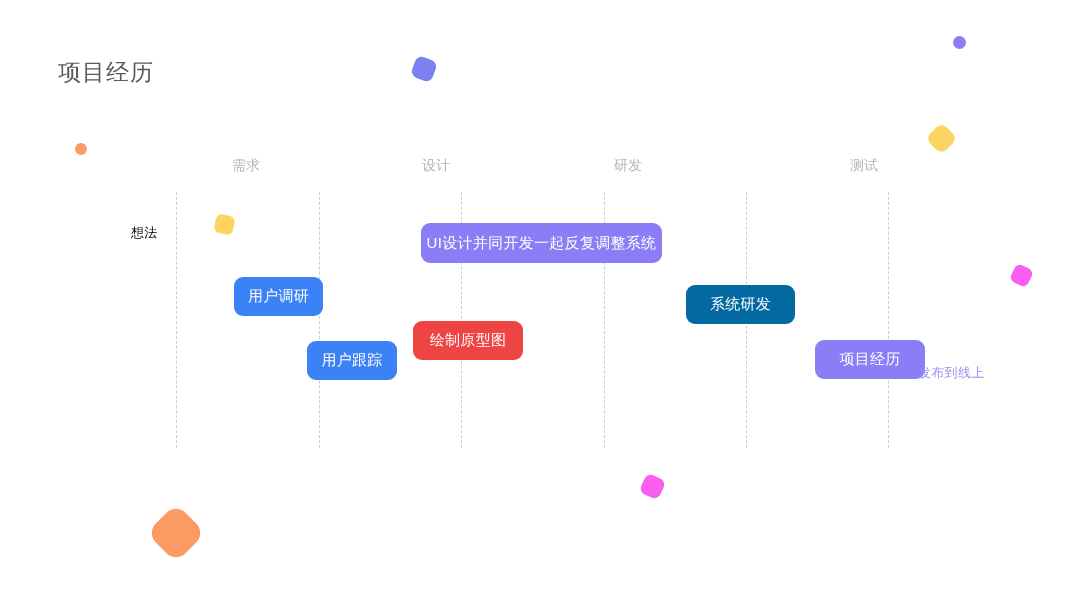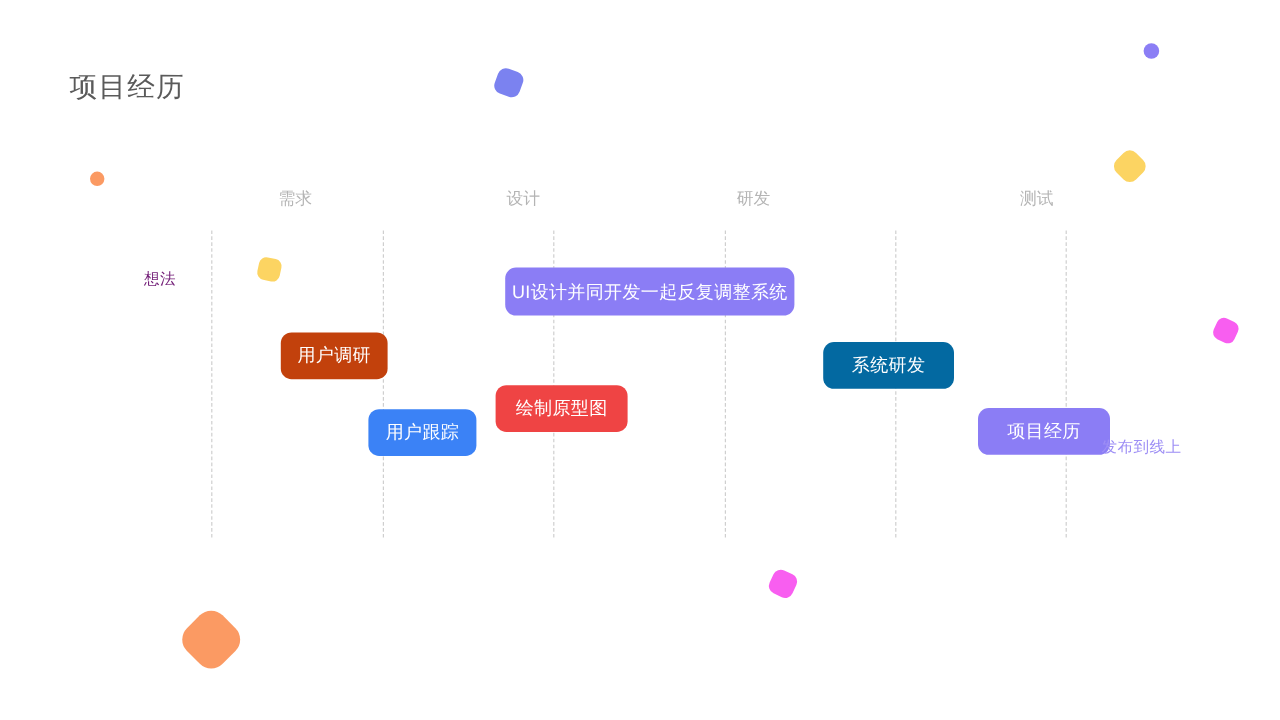--- a/index.html
+++ b/index.html
@@ -106,29 +106,29 @@
 
   <div id="stage-layer">
       <div class="stage-label" style="left: 246px;">需求</div>
       <div class="stage-label" style="left: 436px;">设计</div>
       <div class="stage-label" style="left: 628px;">研发</div>
       <div class="stage-label" style="left: 819px; margin-left: 45px;">测试</div>
     </div>
 
   <div id="card-layer">
       <div class="task-card" style="left: 373px; top: 223px; width: 241px; height: 40px; background: rgb(139, 125, 245); color: rgb(255, 255, 255);">UI设计并同开发一起反复调整系统</div>
-      <div class="task-card" style="left: 186px; top: 277px; width: 89px; height: 39px; background: #c2410c; color: rgb(255, 255, 255);">用户调研</div>
+      <div class="task-card" style="left: 186px; top: 277px; width: 89px; height: 39px; background: #3b82f6; color: rgb(255, 255, 255);">用户调研</div>
       <div class="task-card" style="left: 638px; top: 285px; width: 109px; height: 39px; background: #0369a1; color: rgb(255, 255, 255);">系统研发</div>
       <div class="task-card" style="left: 365px; top: 321px; width: 110px; height: 39px; background: #ef4444; color: rgb(255, 255, 255);">绘制原型图</div>
       <div class="task-card" style="left: 767px; top: 340px; width: 110px; height: 39px; background: rgb(139, 125, 245); color: rgb(255, 255, 255);">项目经历</div>
       <div class="task-card" style="left: 259px; top: 341px; width: 90px; height: 39px; background: #3b82f6; color: rgb(255, 255, 255);">用户跟踪</div>
     </div>
 
   <div id="note-layer">
-      <div class="note-text" style="left: 120px; top: 224px; color: #701a75;">想法</div>
+      <div class="note-text" style="left: 131px; top: 224px; color: #000000;">想法</div>
       <div class="note-text" style="left: 918px; top: 364px; color: rgb(157, 142, 245);">发布到线上</div>
     </div>
 
   <div id="deco-layer">
       <div class="deco circle" style="left: 953px; top: 36px; width: 13px; height: 13px; background: rgb(139, 126, 245);"></div>
       <div class="deco squircle" style="left: 413px; top: 58px; width: 22px; height: 22px; background: rgb(123, 130, 240); transform: rotate(20deg);"></div>
       <div class="deco circle" style="left: 75px; top: 143px; width: 12px; height: 12px; background: rgb(251, 154, 99);"></div>
       <div class="deco squircle" style="left: 930px; top: 127px; width: 23px; height: 23px; background: rgb(252, 212, 98); transform: rotate(45deg);"></div>
       <div class="deco squircle" style="left: 215px; top: 215px; width: 19px; height: 19px; background: rgb(252, 212, 98); transform: rotate(12deg);"></div>
       <div class="deco squircle" style="left: 1012px; top: 266px; width: 19px; height: 19px; background: rgb(248, 94, 240); transform: rotate(25deg);"></div>

